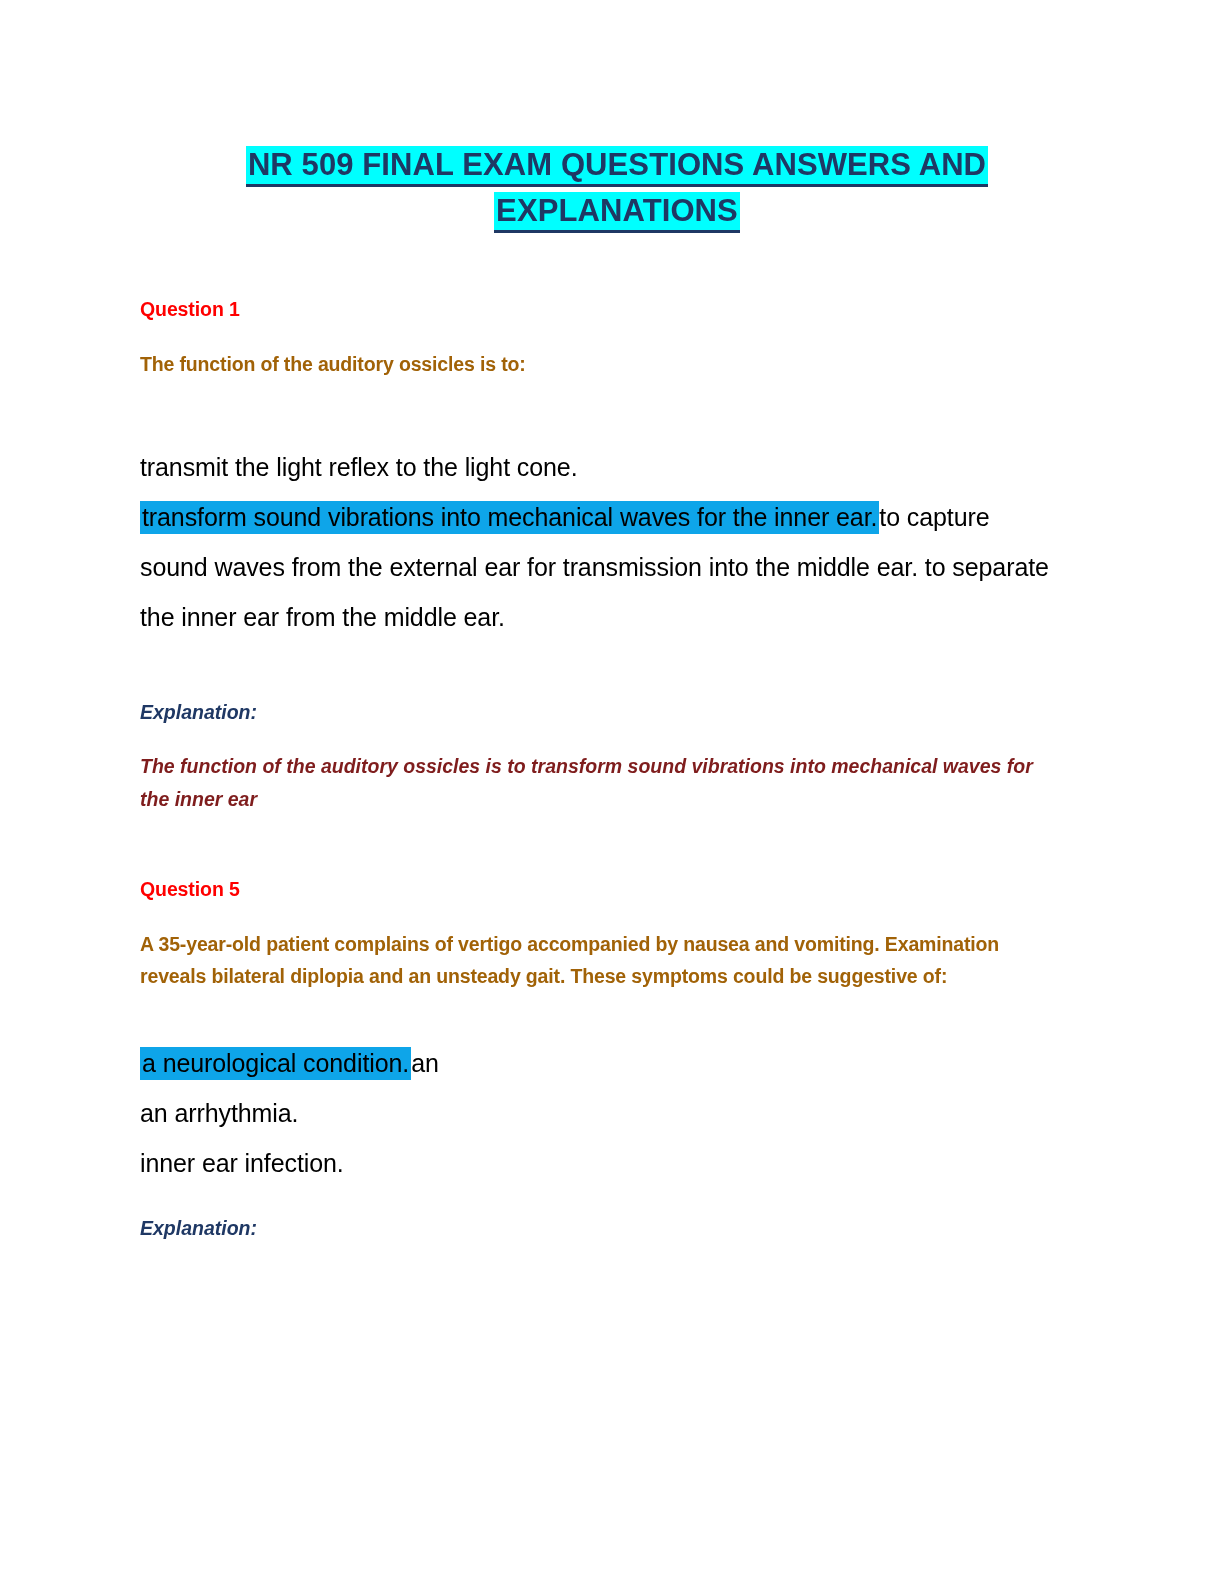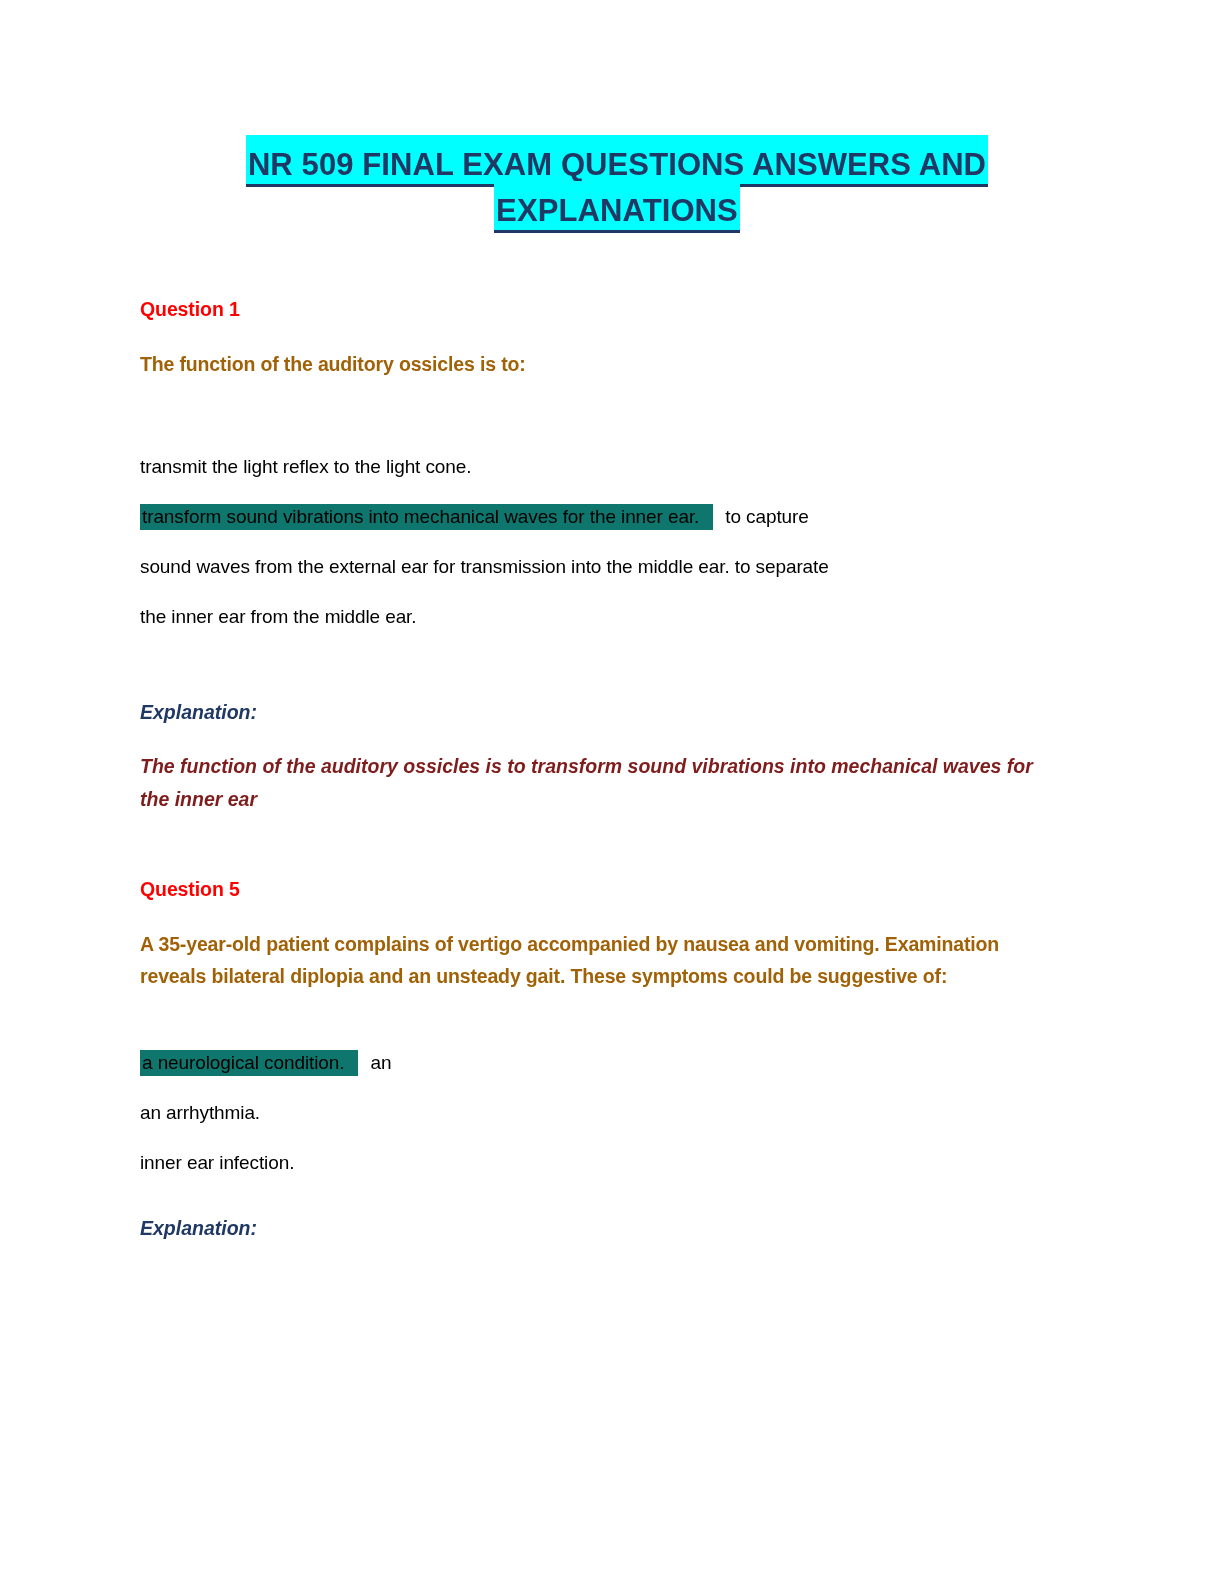--- a/index.html
+++ b/index.html
@@ -44,21 +44,21 @@
     font-weight: 700;
     color: #1F3864;
     letter-spacing: 0.1px;
     padding-top: 142px;
     width: 890px;
     margin-left: 32px;
   }
   .doc-title .hl {
     background: #00FFFF;
     border-bottom: 3px solid #1F3864;
-    padding: 12px 2px 2px 2px;
+    padding: 1px 2px 2px 2px;
     box-decoration-break: clone;
     -webkit-box-decoration-break: clone;
   }
 
   
   .q-label {
     color: #FF0000;
     font-weight: 700;
     font-size: 19.5px;
     line-height: 22px;
@@ -71,33 +71,33 @@
     font-size: 19.5px;
     line-height: 32px;
     letter-spacing: -0.15px;
     max-width: 860px;
   }
 
   
   .option {
     color: #000000;
     font-weight: 400;
-    font-size: 19px;
+    font-size: 25px;
     line-height: 50px;
     letter-spacing: -0.1px;
     white-space: normal;
   }
   .option .green {
-    background: #0f766e;
-    padding: 2px 14px 3px 2px;
+    background: #0ea5e9;
+    padding: 2px 2px 3px 2px;
     box-decoration-break: clone;
     -webkit-box-decoration-break: clone;
   }
   .option .after-gap {
-    padding-left: 12px;
+    padding-left: 0;
   }
 
   
   .exp-label {
     color: #1F3864;
     font-weight: 700;
     font-style: italic;
     font-size: 19.5px;
     line-height: 24px;
   }

